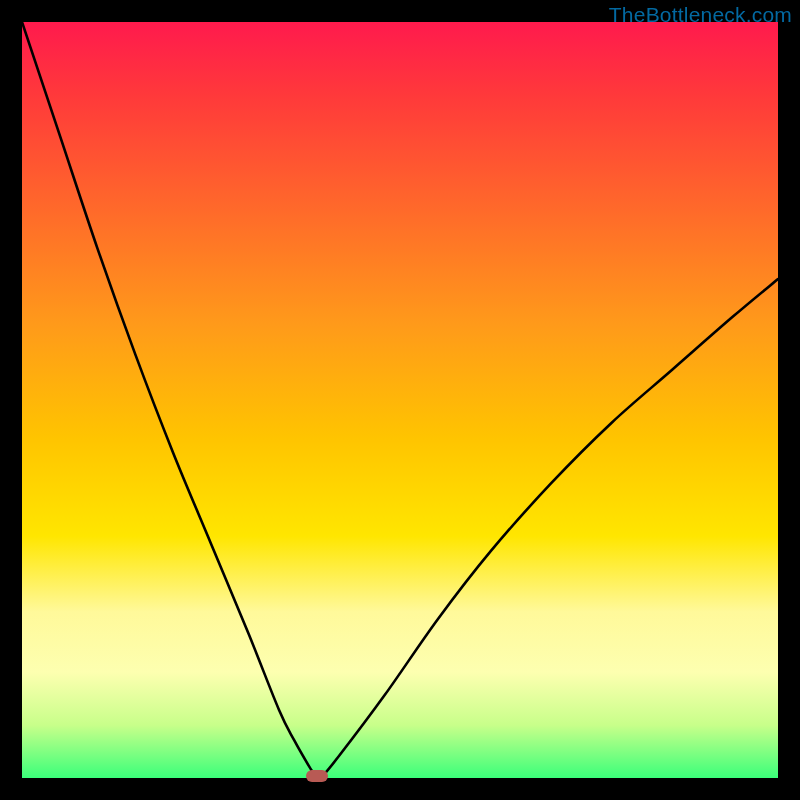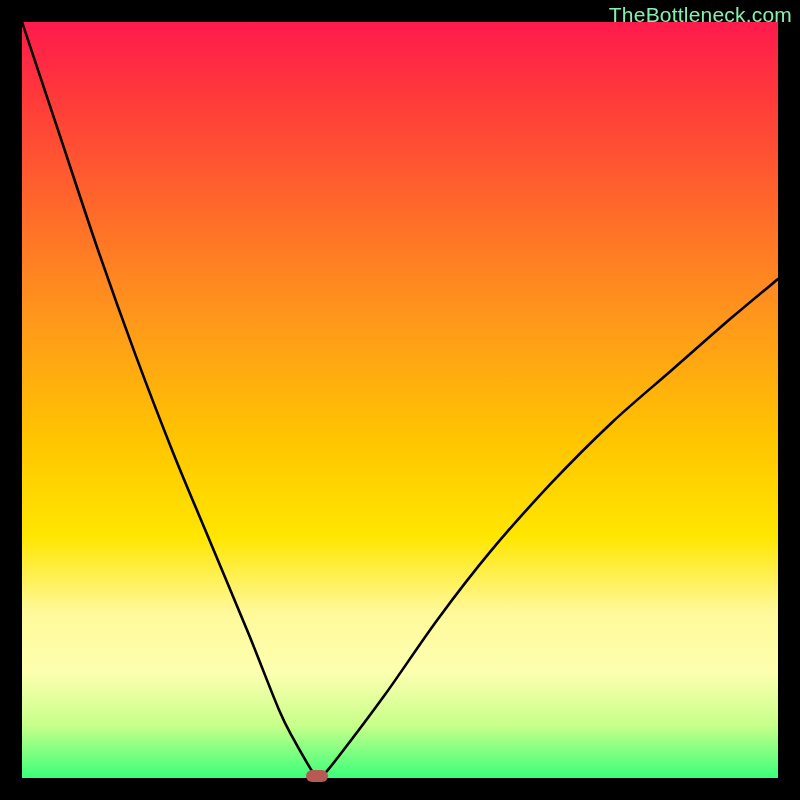--- a/index.html
+++ b/index.html
@@ -34,21 +34,21 @@
       #fff99a 78%,
       #fdffb0 86%,
       #c8ff8a 93%,
       #3bff7a 100%
     );
   }
   .branding {
     position: absolute;
     top: 3px;
     right: 8px;
-    color: #86efac;
+    color: #0369a1;
     font-size: 21px;
     font-weight: 500;
     letter-spacing: 0.2px;
     user-select: none;
   }
   svg.curve {
     position: absolute;
     left: 0;
     top: 0;
     width: 756px;

